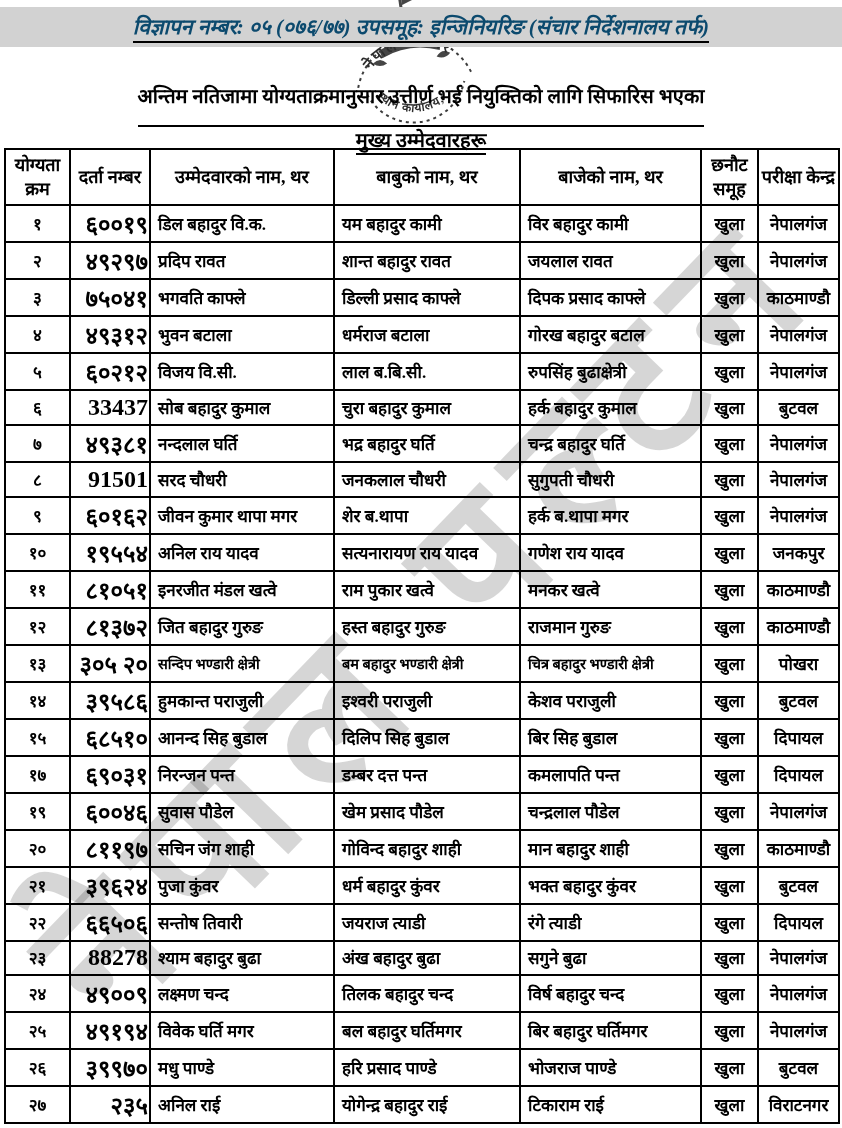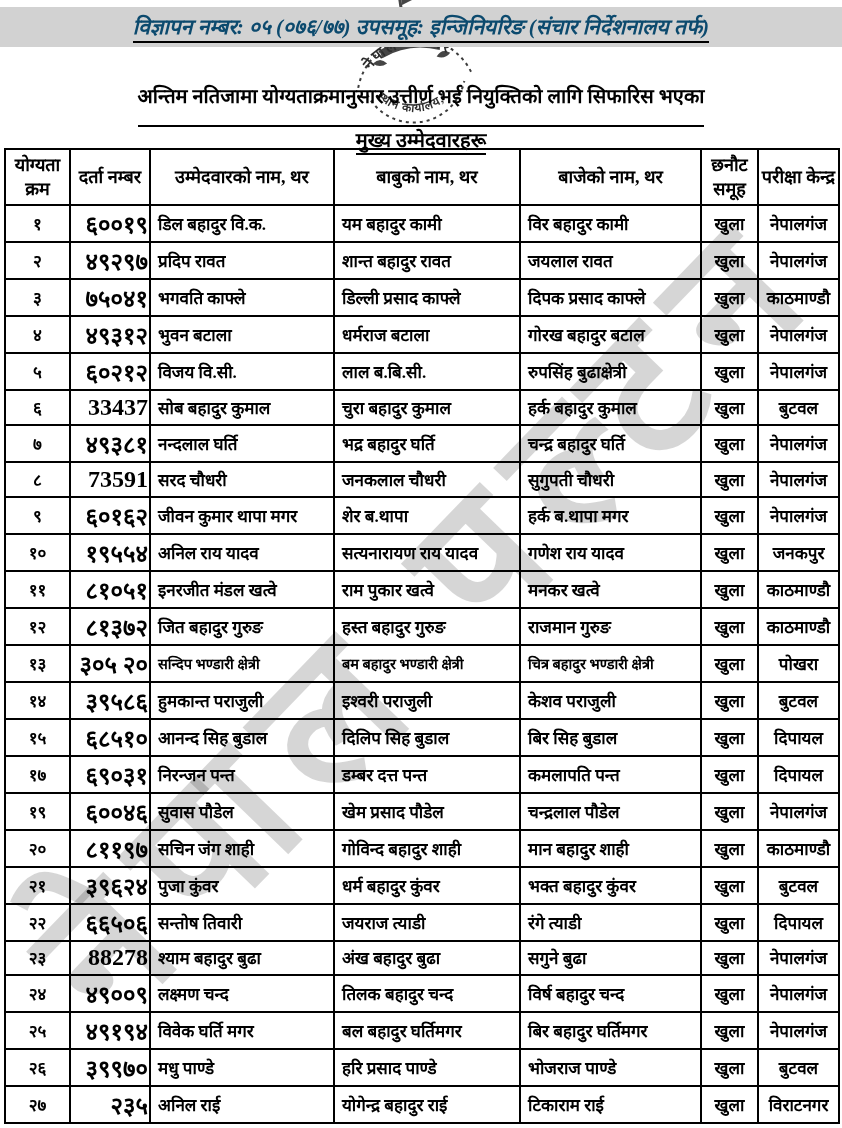--- a/index.html
+++ b/index.html
@@ -200,21 +200,21 @@
             <td class="c-center">७</td>
             <td class="c-reg">४९३८१</td>
             <td class="c-name">नन्दलाल घर्ति</td>
             <td class="c-name">भद्र बहादुर घर्ति</td>
             <td class="c-name">चन्द्र बहादुर घर्ति</td>
             <td class="c-center">खुला</td>
             <td class="c-center">नेपालगंज</td>
           </tr>
           <tr>
             <td class="c-center">८</td>
-            <td class="c-reg">73591</td>
+            <td class="c-reg">91501</td>
             <td class="c-name">सरद चौधरी</td>
             <td class="c-name">जनकलाल चौधरी</td>
             <td class="c-name">सुगुपती चौधरी</td>
             <td class="c-center">खुला</td>
             <td class="c-center">नेपालगंज</td>
           </tr>
           <tr>
             <td class="c-center">९</td>
             <td class="c-reg">६०१६२</td>
             <td class="c-name">जीवन कुमार थापा मगर</td>

